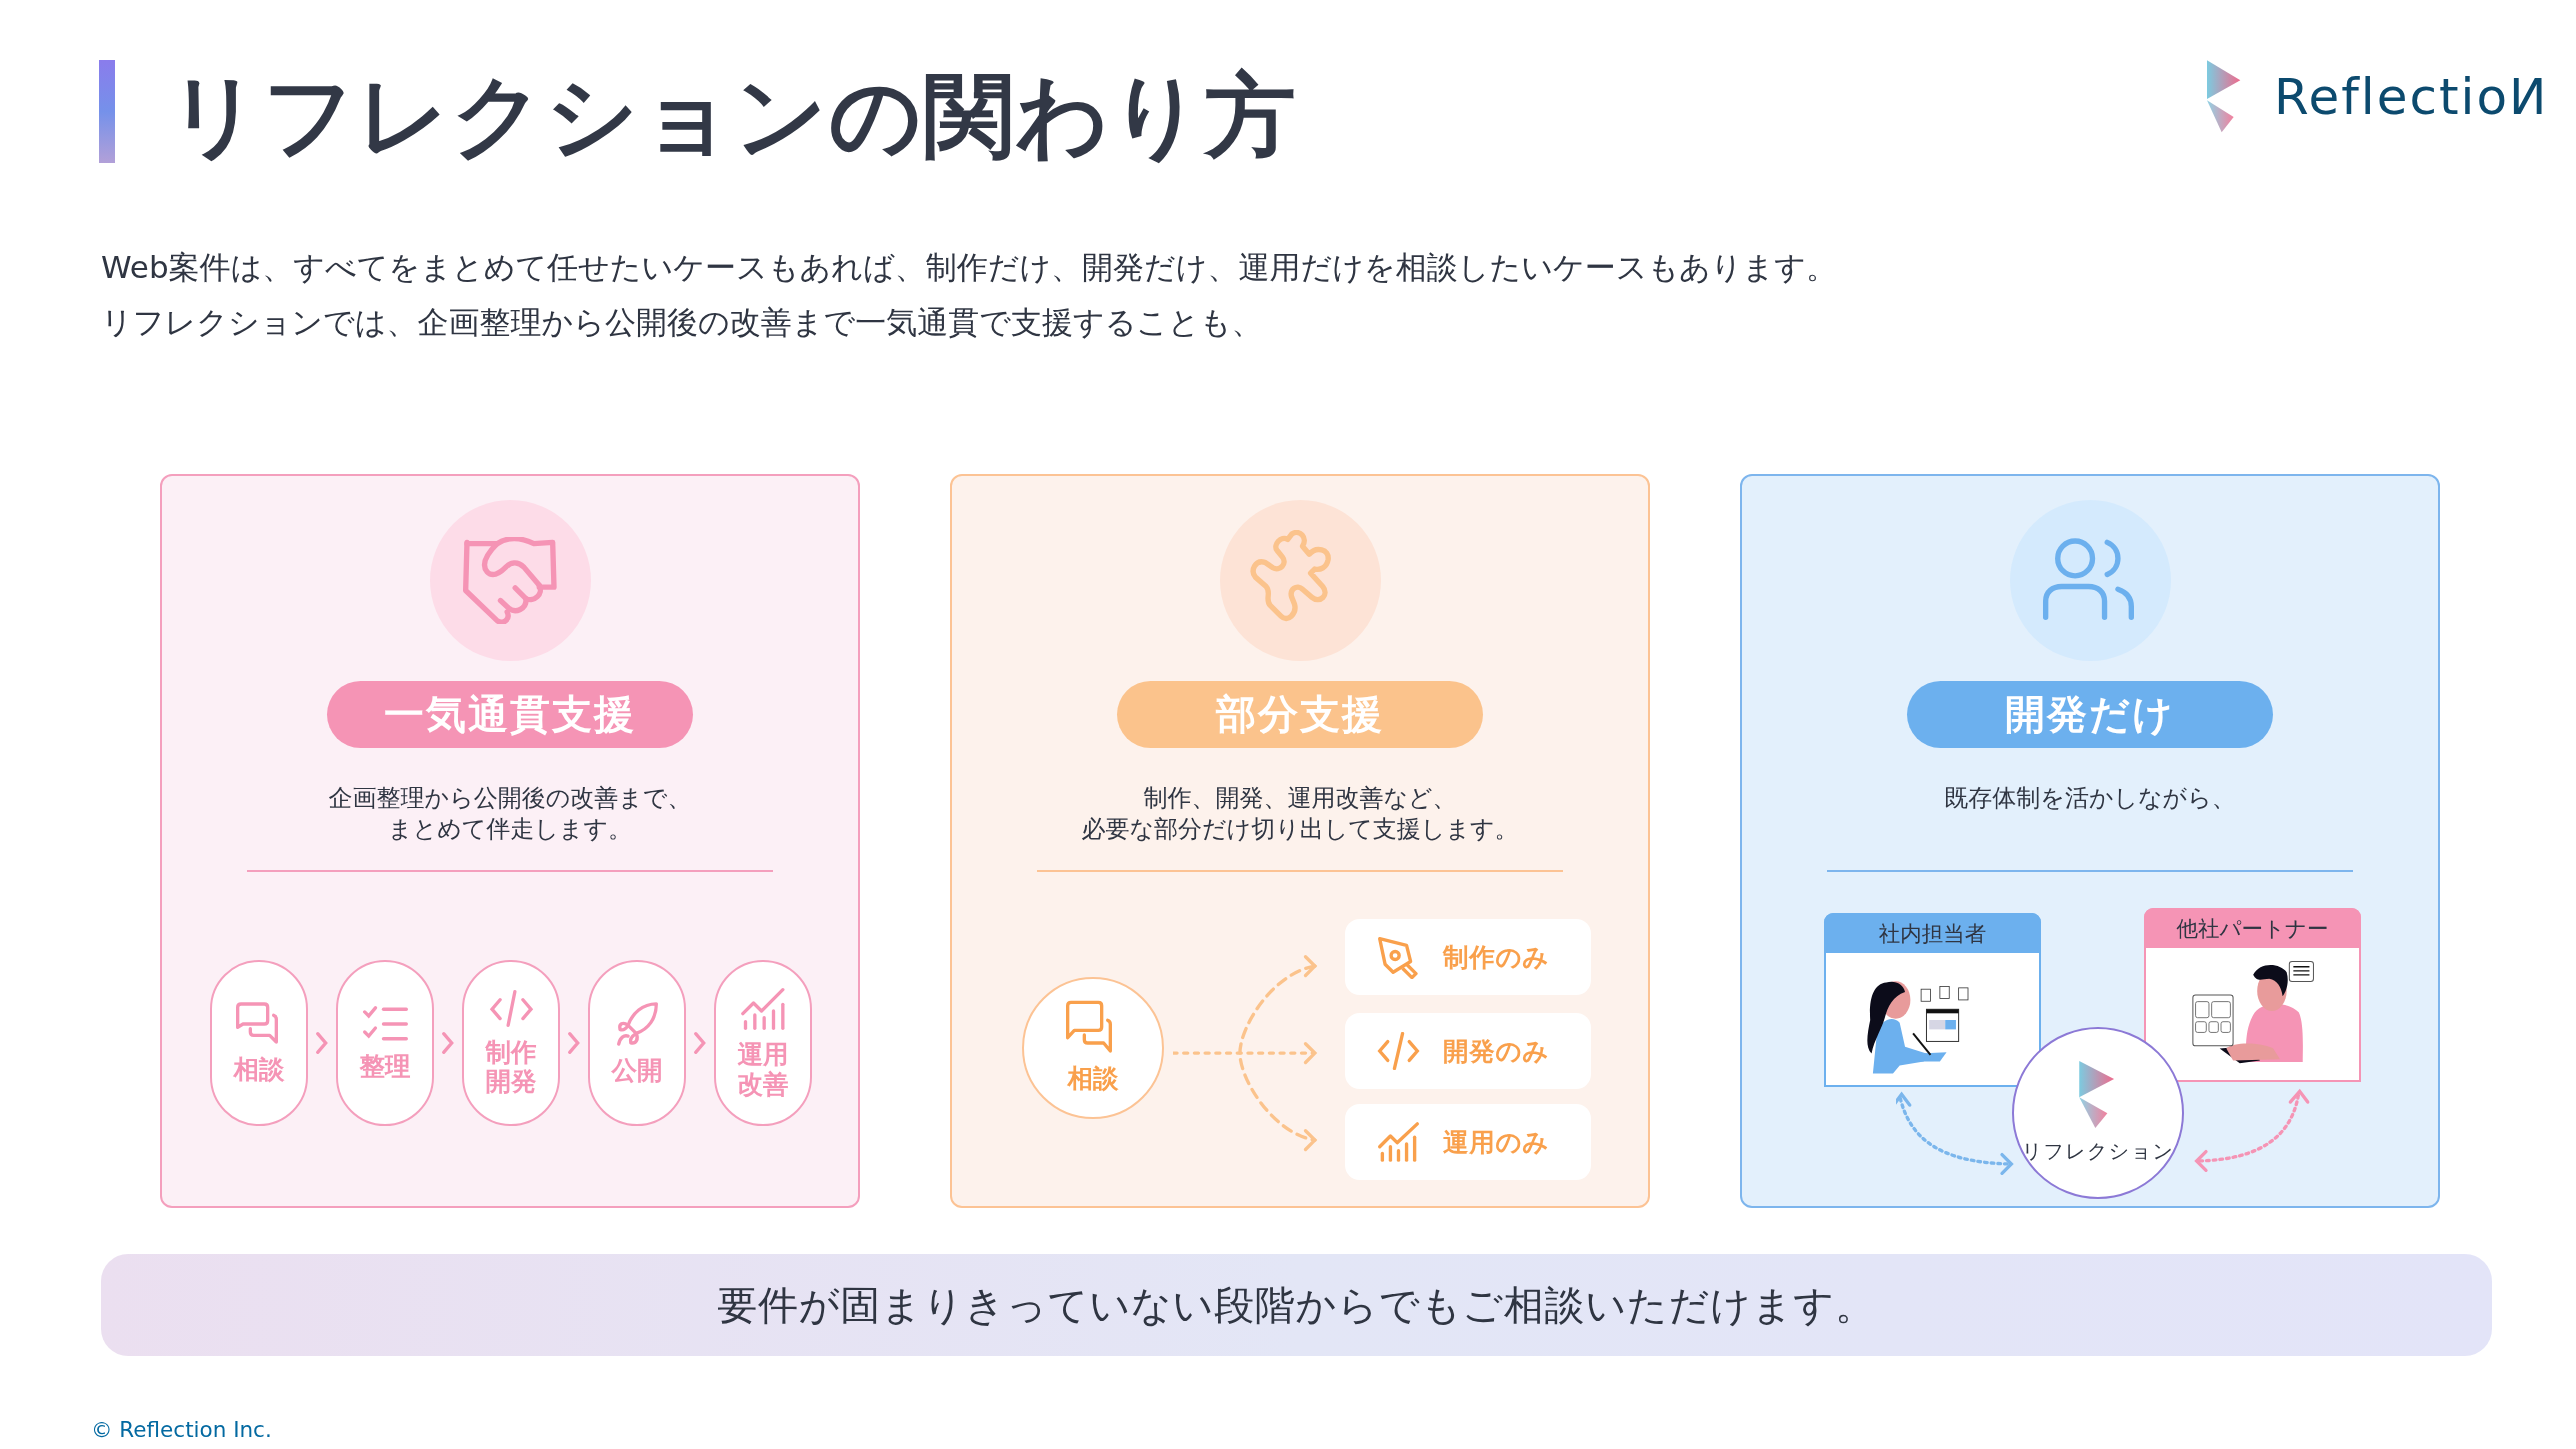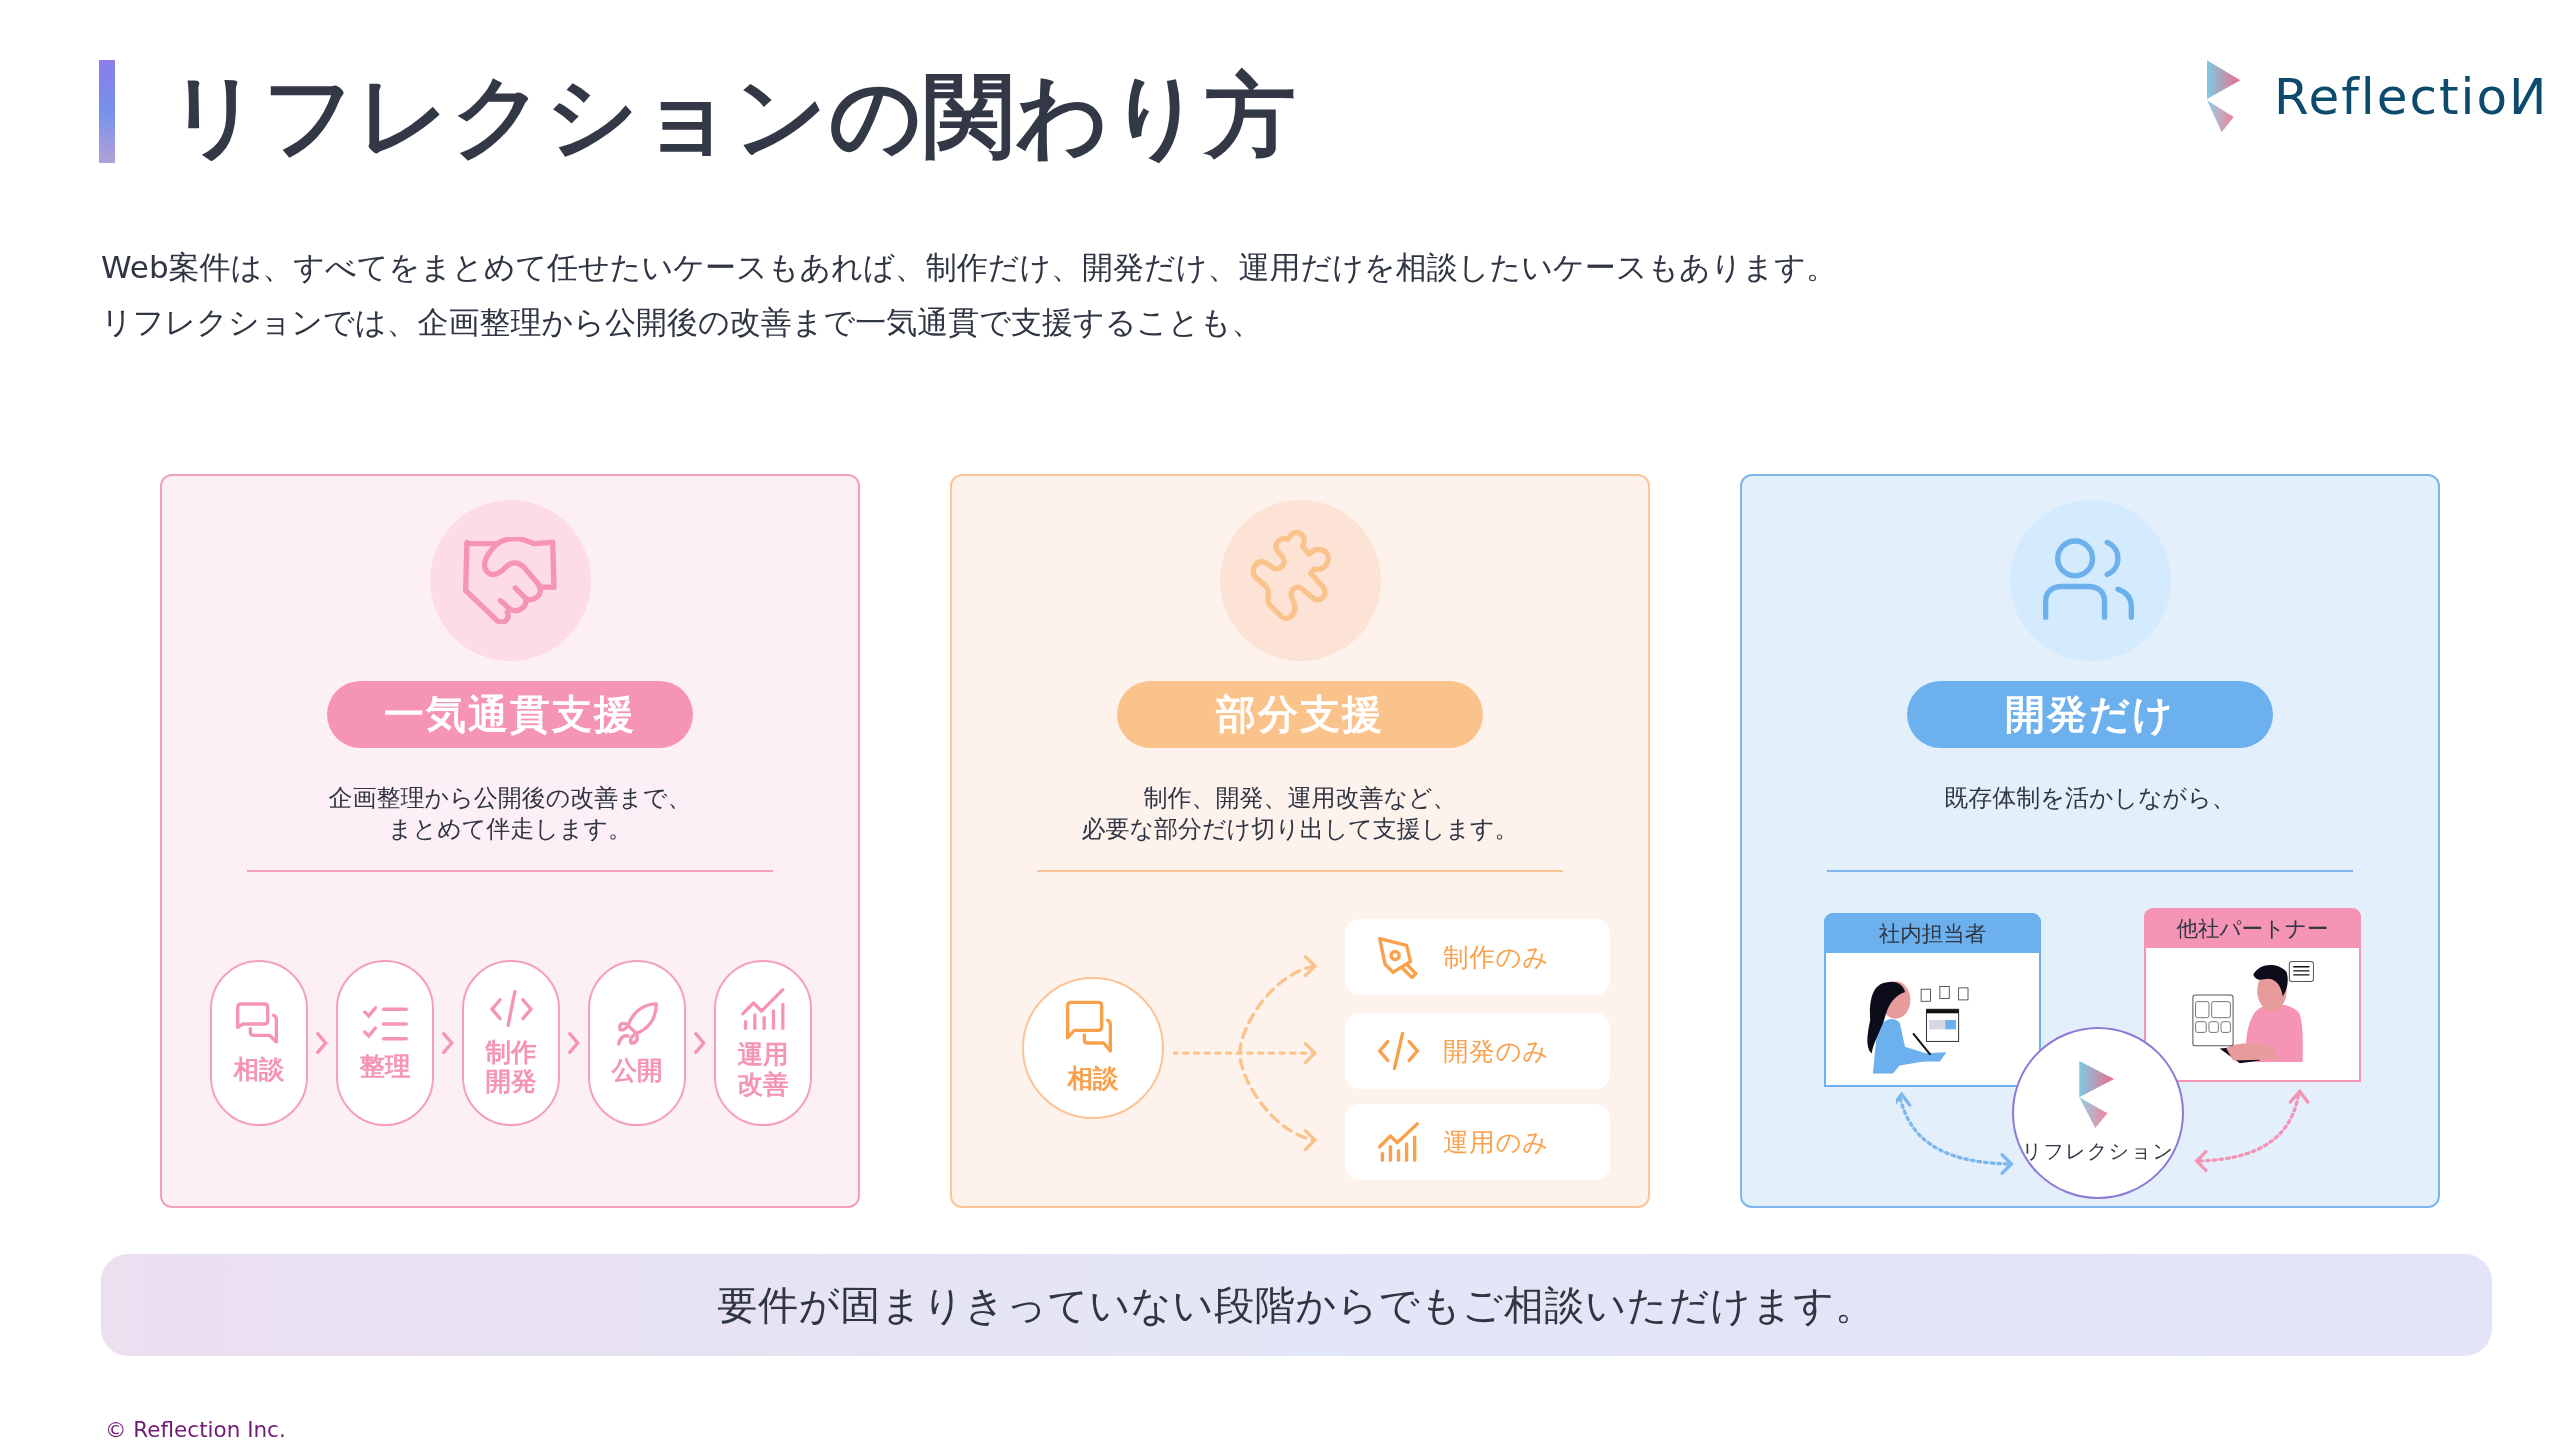--- a/index.html
+++ b/index.html
@@ -40,35 +40,35 @@
   
   .steps { position: absolute; left: 48px; top: 484px; display: flex; align-items: center; }
   .step { width: 98px; height: 166px; border-radius: 49px; border: 2px solid #f49fbd; background: #fff; display: flex; flex-direction: column; align-items: center; justify-content: center; color: #f594b5; }
   .step .lbl { font-size: 25.5px; font-weight: bold; line-height: 29.5px; text-align: center; margin-top: 9.4px; }
   .step-arrow { width: 28px; display: flex; align-items: center; justify-content: center; }
 
   
   .consult { position: absolute; left: 70px; top: 501px; width: 142px; height: 142px; border-radius: 50%; border: 2px solid #fcc394; background: #fff; display: flex; flex-direction: column; align-items: center; justify-content: center; color: #f9a04c; }
   .consult .lbl { font-size: 25.5px; font-weight: bold; margin-top: 6.7px; }
   .flow-svg { position: absolute; left: 221px; top: 470px; }
-  .only-box { position: absolute; left: 393px; width: 265px; height: 76px; background: #fff; border-radius: 14.8px; display: flex; align-items: center; padding-left: 32px; color: #f9a04c; font-size: 25.5px; font-weight: normal; }
+  .only-box { position: absolute; left: 393px; width: 246px; height: 76px; background: #fff; border-radius: 14.8px; display: flex; align-items: center; padding-left: 32px; color: #f9a04c; font-size: 25.5px; font-weight: bold; }
   .only-box .lbl { margin-left: 23px; letter-spacing: 0.7px; }
 
   
   .person-card { position: absolute; background: #fff; border: 2px solid; }
   .person-card .hdr { height: 40px; display: flex; align-items: center; justify-content: center; font-size: 21.5px; color: #2f3542; border-radius: 9.4px 9.4px 0 0; }
   .pc-in { left: 82px; top: 437px; width: 217px; height: 174px; border-color: #6cb0ee; border-radius: 9.4px 9.4px 0 0; }
   .pc-in .hdr { background: #6cb0ee; margin: -2px -2px 0 -2px; }
   .pc-out { left: 402px; top: 432px; width: 217px; height: 174px; border-color: #f594b5; border-radius: 9.4px 9.4px 0 0; }
   .pc-out .hdr { background: #f594b5; margin: -2px -2px 0 -2px; }
   .ref-circle { position: absolute; left: 270px; top: 551px; width: 172px; height: 172px; border-radius: 50%; background: #fff; border: 2px solid #8c79d6; display: flex; flex-direction: column; align-items: center; justify-content: center; }
   .ref-circle .lbl { font-size: 20px; color: #2f3542; margin-top: 9.4px; letter-spacing: 1.3px; }
 
   .banner { position: absolute; left: 101px; top: 1254px; width: 2391px; height: 102px; border-radius: 27px; background: linear-gradient(90deg, #ebdff0 0%, #e3e6f6 50%, #e3e4f8 100%); display: flex; align-items: center; justify-content: center; font-size: 40px; color: #2f3542; letter-spacing: 0.7px; }
-  .copyright { position: absolute; left: 105px; top: 1417px; font-size: 21.5px; color: #701a75; }
+  .copyright { position: absolute; left: 91px; top: 1417px; font-size: 21.5px; color: #0369a1; }
 </style>
 </head>
 <body>
 
 <div class="title-bar"></div>
 <h1 class="page-title">リフレクションの関わり方</h1>
 
 <div class="logo">
   <svg width="40" height="74" viewBox="0 0 60 110">
     <defs>

